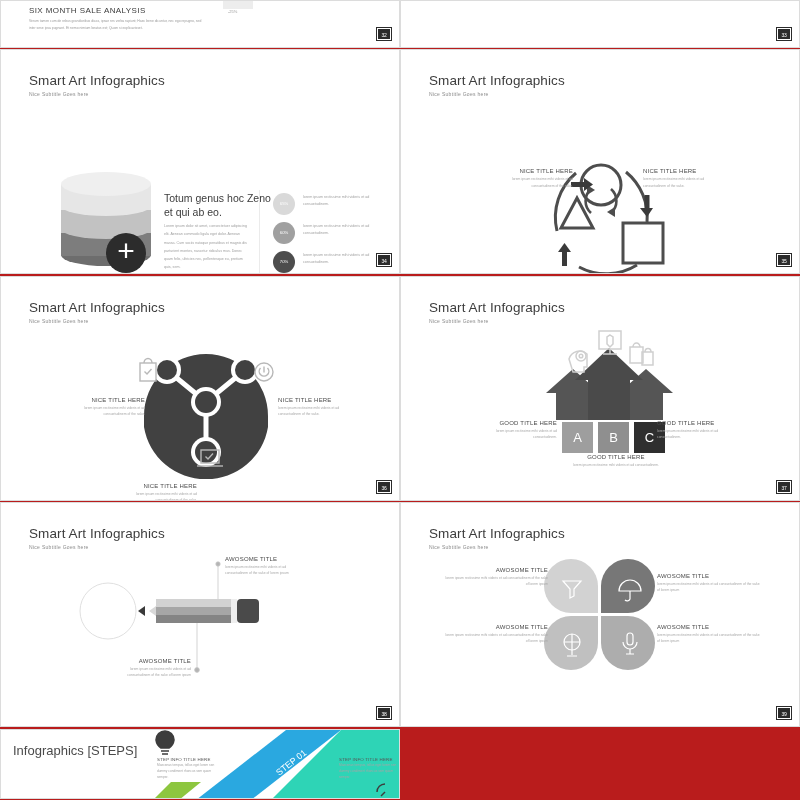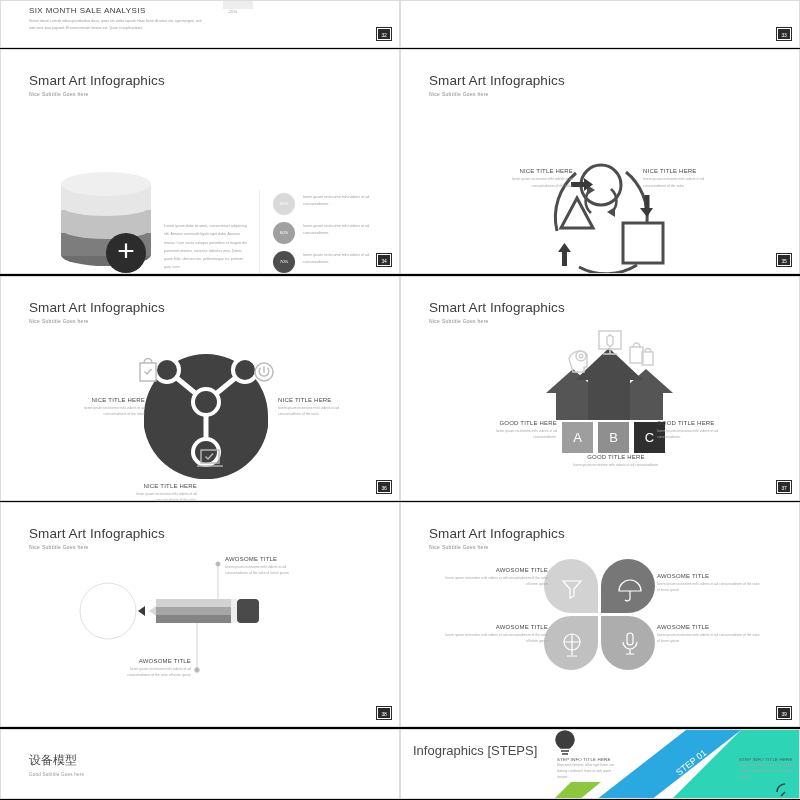--- a/index.html
+++ b/index.html
@@ -8,21 +8,21 @@
     background: #e9e9e9;
     font-family: "Liberation Sans", sans-serif;
     overflow: hidden;
   }
   .grid {
     position: relative;
     width: 800px; height: 800px;
     display: grid;
     grid-template-columns: 400px 400px;
     grid-auto-rows: auto;
-    background: #000000;
+    background: #b91c1c;
   }
   .slide {
     position: relative;
     background: #ffffff;
     border: 1px solid #dcdcdc;
     overflow: hidden;
   }
   .slide-num {
     position: absolute;
     right: 8px; bottom: 7px;
@@ -163,20 +163,21 @@
       <div class="foot"></div>
       <div class="band b3"></div>
       <div class="lip3"></div>
       <div class="band b2"></div>
       <div class="lip2"></div>
       <div class="band b1"></div>
       <div class="cap"></div>
     </div>
     <div class="plus">+</div>
 
+    <div class="big-h">Totum genus hoc Zeno et qui ab eo.</div>
     <div class="big-p">Lorem ipsum dolor sit amet, consectetuer adipiscing elit. Aenean commodo ligula eget dolor. Aenean massa. Cum sociis natoque penatibus et magnis dis parturient montes, nascetur ridiculus mus. Donec quam felis, ultricies nec, pellentesque eu, pretium quis, sem.</div>
     <div class="vrule"></div>
 
     <div class="pctrow" style="top:143px">
       <div class="circ" style="background:#d9d9d9">65%</div>
       <div class="tx">lorem ipsum rectissime mihi videris et ad consuetudinem.</div>
     </div>
     <div class="pctrow" style="top:172px">
       <div class="circ" style="background:#a0a0a0">60%</div>
       <div class="tx">lorem ipsum rectissime mihi videris et ad consuetudinem.</div>
@@ -410,24 +411,20 @@
       <div class="p">lorem ipsum rectissime mihi videris et ad consuetudinem of the sake of lorem ipsum</div>
     </div>
     <div class="lbl" style="left:256px; top:121px; width:105px;">
       <div class="h">AWOSOME TITLE</div>
       <div class="p">lorem ipsum rectissime mihi videris et ad consuetudinem of the sake of lorem ipsum</div>
     </div>
 
     <div class="slide-num">39</div>
   </div>
 
-  <div class="slide last">
-    <div class="cn-title">设备模型</div>
-    <div class="cn-sub">Good Subtitle Goes here</div>
-  </div>
 
   <div class="slide last">
     <div class="step-title">Infographics [STEPS]</div>
 
     <svg class="flat" width="400" height="70">
       <polygon points="285,0 340,0 250,70 195,70" fill="#2aa8e0"></polygon>
       <polygon points="340,0 400,0 400,70 270,70" fill="#2ed4b6"></polygon>
       <polygon points="170,52 200,52 178,70 152,70" fill="#8dc63f"></polygon>
       <text x="278" y="46" fill="#ffffff" font-size="9" font-family="Liberation Sans, sans-serif" transform="rotate(-38 278 46)">STEP 01</text>
       <g fill="none" stroke="#3d3d3d" stroke-width="1.6">

